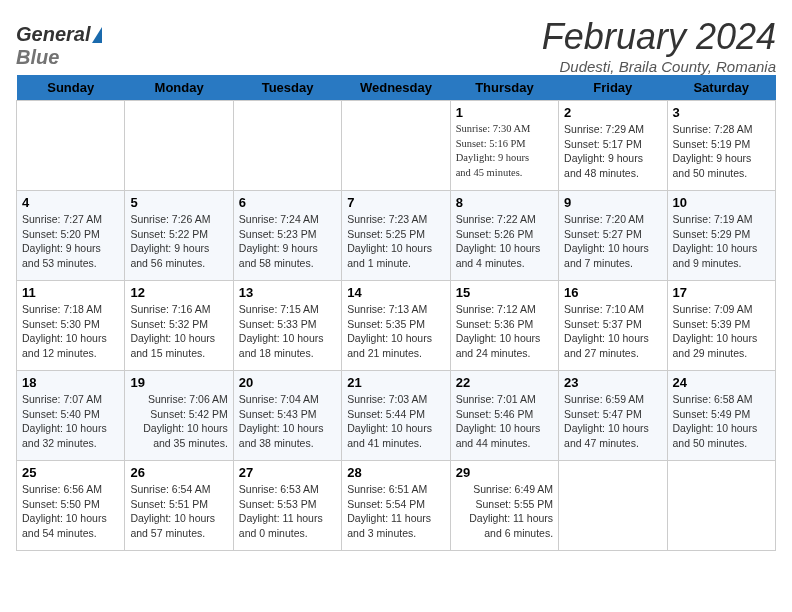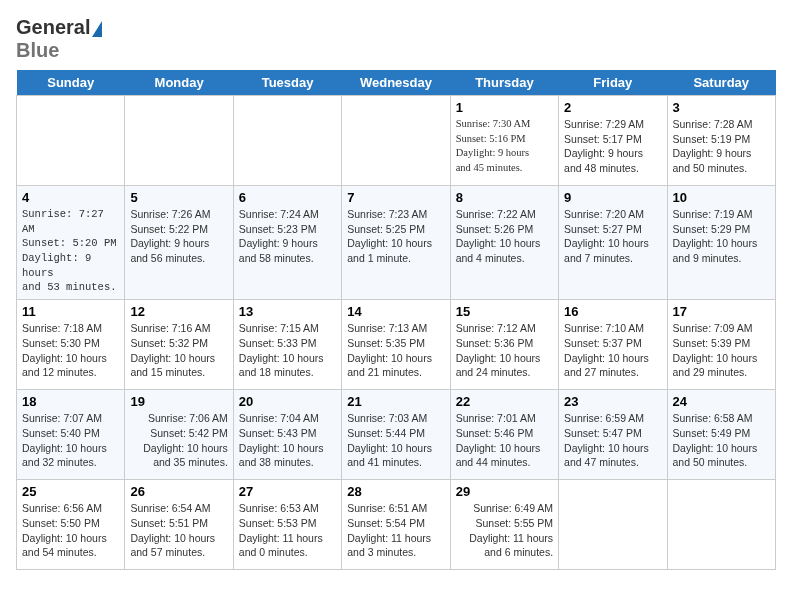--- a/index.html
+++ b/index.html
@@ -7,21 +7,22 @@
       font-family: Arial, sans-serif;
       background: #fff;
       width: 792px;
       min-height: 612px;
       padding: 16px;
     }
     .header {
       display: flex;
       align-items: center;
       justify-content: space-between;
-      margin-bottom: 8px;
+      margin-bottom: 0;
+      font-style: italic;
     }
     .logo {
       display: flex;
       flex-direction: column;
       align-items: flex-start;
     }
     .logo-text {
       display: flex;
       align-items: center;
     }
@@ -55,21 +56,21 @@
       font-size: 15px;
       color: #555;
     }
     table {
       width: 100%;
       border-collapse: collapse;
       font-size: 11px;
     }
     .day-header {
       background-color: #2979c2;
-      color: #ffffff;
+      color: #000000;
       text-align: center;
       padding: 5px 2px;
       font-weight: bold;
       font-size: 13px;
     }
     td {
       border: 1px solid #ccc;
       vertical-align: top;
       padding: 4px 5px;
       width: calc(100% / 7);
@@ -103,20 +104,24 @@
 </head>
 <body>
 
 <div class="header">
   <div class="logo">
     <div class="logo-text">
       <span class="logo-general">General</span>
       <div class="logo-triangle"></div>
     </div>
     <span class="logo-blue">Blue</span>
+  </div>
+  <div class="title-section">
+    <div class="month-title">February 2024</div>
+    <div class="location-title">Dudesti, Braila County, Romania</div>
   </div>
 </div>
 
 <table>
   <thead>
     <tr>
     <th class="day-header">Sunday</th>
         <th class="day-header">Monday</th>
         <th class="day-header">Tuesday</th>
         <th class="day-header">Wednesday</th>
@@ -149,21 +154,21 @@
           <span class="day-num">3</span>
           <div class="day-info" style="white-space: pre-line;">Sunrise: 7:28 AM
 Sunset: 5:19 PM
 Daylight: 9 hours
 and 50 minutes.</div>
         </td>
       </tr>
       <tr class="week-row">
         <td>
           <span class="day-num">4</span>
-          <div class="day-info" style="white-space: pre-line; font-family: Liberation Mono, monospace;">Sunrise: 7:27 AM
+          <div class="day-info" style="white-space: pre-line;">Sunrise: 7:27 AM
 Sunset: 5:20 PM
 Daylight: 9 hours
 and 53 minutes.</div>
         </td>
         <td>
           <span class="day-num">5</span>
           <div class="day-info" style="white-space: pre-line;">Sunrise: 7:26 AM
 Sunset: 5:22 PM
 Daylight: 9 hours
 and 56 minutes.</div>

